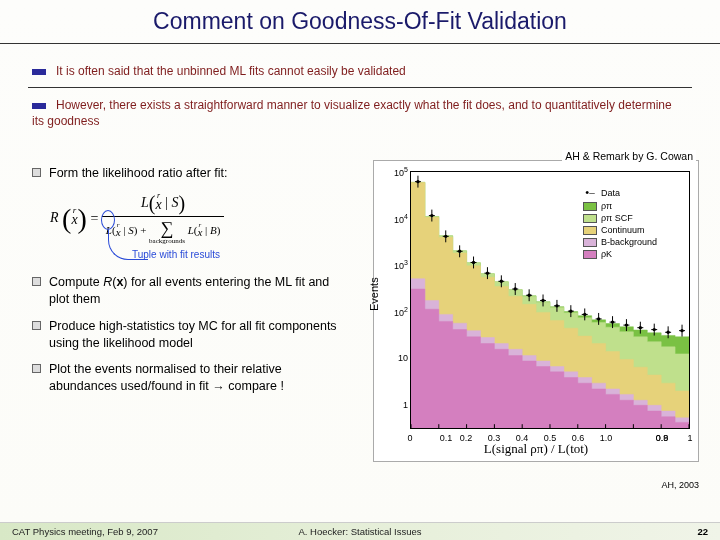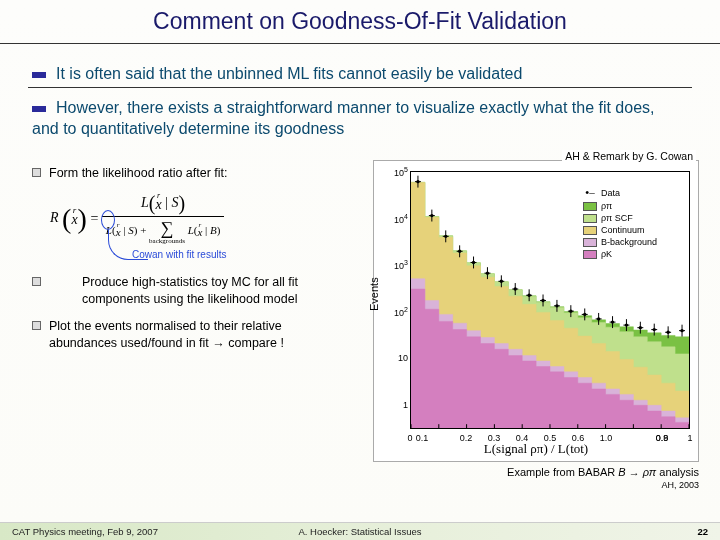--- a/index.html
+++ b/index.html
@@ -1,21 +1,21 @@
 <!DOCTYPE html>
 <html><head>
 <meta charset="utf-8">
 <style>
   * { box-sizing: border-box; margin: 0; padding: 0; }
   body { width: 720px; height: 540px; font-family: Arial, Helvetica, sans-serif; background: #fff; color: #000; position: relative; overflow: hidden; }
   .bg { position: absolute; inset: 0; background: linear-gradient(180deg, #fdfdfb 0%, #fcfcf8 100%); }
   .title { position: absolute; top: 0; left: 0; right: 0; height: 44px; display: flex; align-items: center; justify-content: center; font-size: 23px; color: #1a1a6a; border-bottom: 1px solid #333; }
   .content { position: absolute; top: 56px; left: 0; right: 0; bottom: 24px; }
   .rule1 { position: absolute; left: 28px; right: 28px; top: 31px; border-top: 1px solid #333; }
-  .bullet1, .bullet2 { position: absolute; left: 32px; font-size: 16px; color: #0c4a6e; line-height: 1.3; }
+  .bullet1, .bullet2 { position: absolute; left: 32px; font-size: 12px; color: #7f1d1d; line-height: 1.3; }
   .bullet1 { top: 8px; }
   .bullet2 { top: 42px; right: 36px; }
   .dash { display: inline-block; width: 14px; height: 6px; background: #2a2a9a; margin-right: 10px; vertical-align: middle; }
   .left-col { position: absolute; left: 32px; top: 109px; width: 320px; }
   .sub { font-size: 12.5px; margin-bottom: 10px; display: flex; align-items: flex-start; }
   .sub .box { width: 9px; height: 9px; border: 1px solid #666; background: #ddd; margin-right: 8px; margin-top: 3px; flex: none; }
   .sub .txt { flex: 1; line-height: 1.35; }
   .eq { margin: 10px 0 4px 18px; font-family: 'Times New Roman', serif; font-size: 14px; font-style: italic; position: relative; }
   .eq .frac { display: inline-block; text-align: center; vertical-align: middle; font-style: italic; }
   .eq .frac .num { display: block; border-bottom: 1px solid #000; padding: 0 4px 1px; }
@@ -78,24 +78,30 @@
         </span>
         <span class="den">
           <i class="it">L</i><span style="font-style:normal;">(</span><span style="display:inline-block;vertical-align:middle;"><span style="font-size:7px;display:block;text-align:center;line-height:0.3">r</span><i class="it">x</i></span><span style="font-style:normal;"> | </span><i class="it">S</i><span style="font-style:normal;">) + </span>
           <span style="display:inline-block;text-align:center;vertical-align:middle;"><span class="sum-sym">∑</span><span style="display:block;font-size:7px;font-style:normal;margin-top:-2px;">backgrounds</span></span>
           <i class="it">L</i><span style="font-style:normal;">(</span><span style="display:inline-block;vertical-align:middle;"><span style="font-size:7px;display:block;text-align:center;line-height:0.3">r</span><i class="it">x</i></span><span style="font-style:normal;"> | </span><i class="it">B</i><span style="font-style:normal;">)</span>
         </span>
       </span>
       <span class="ellipse"></span>
       <span class="arrow-line"></span>
     </div>
-    <div class="tuple-label">Cowan with fit results</div>
-
-
-    <div class="sub" style="margin-top:8px;gap:33px;">
+    <div class="tuple-label">Tuple with fit results</div>
+
+    <div class="sub">
+      <span class="box"></span>
+      <span class="txt">
+        <span>Compute </span><i class="it">R</i><span>(</span><span class="st-bold">x</span><span>) for all events entering the ML fit and plot them</span>
+      </span>
+    </div>
+
+    <div class="sub" style="margin-top:8px;">
       <span class="box"></span>
       <span class="txt">Produce high-statistics toy MC for all fit components using the likelihood model</span>
     </div>
 
     <div class="sub" style="margin-top:8px;">
       <span class="box"></span>
       <span class="txt">Plot the events normalised to their relative abundances used/found in fit → compare !</span>
     </div>
   </div>
 
@@ -209,35 +215,32 @@
           </div>
         </div>
     </div>
   <div class="ytick" style="top: 238.574px;">1</div>
       <div class="ytick" style="top: 191.859px;">10</div>
       <div class="ytick" style="top: 145.144px;">10<sup style="font-size:7px">2</sup></div>
       <div class="ytick" style="top: 98.4295px;">10<sup style="font-size:7px">3</sup></div>
       <div class="ytick" style="top: 51.7148px;">10<sup style="font-size:7px">4</sup></div>
       <div class="ytick" style="top: 5px;">10<sup style="font-size:7px">5</sup></div>
       <div class="xtick" style="left: 36px;">0</div>
-      <div class="xtick" style="left: 48px;">0.1</div>
+      <div class="xtick" style="left: 72px;">0.1</div>
       <div class="xtick" style="left: 92px;">0.2</div>
       <div class="xtick" style="left: 120px;">0.3</div>
       <div class="xtick" style="left: 148px;">0.4</div>
       <div class="xtick" style="left: 176px;">0.5</div>
       <div class="xtick" style="left: 204px;">0.6</div>
       <div class="xtick" style="left: 232px;">1.0</div>
       <div class="xtick" style="left: 260px; margin-left: 28px;">0.8</div>
       <div class="xtick" style="left: 288px;">0.9</div>
       <div class="xtick" style="left: 316px;">1</div>
     </div>
 
-  <div class="caption-r">
-    <span>Example from BABAR </span><i class="it">B → ρπ</i><span> analysis</span>
-  </div>
   <div class="caption-r2">AH, 2003</div>
 </div>
 
 <div class="footer">
   <span>CAT Physics meeting, Feb 9, 2007</span>
   <span class="mid">A. Hoecker: Statistical Issues</span>
   <span class="pagenum">22</span>
 </div>
 
 </body></html>

